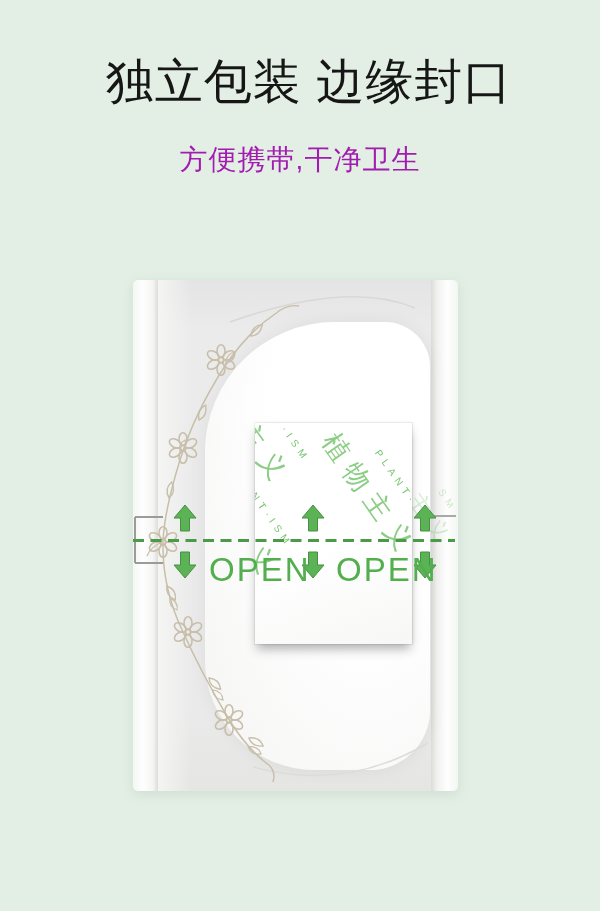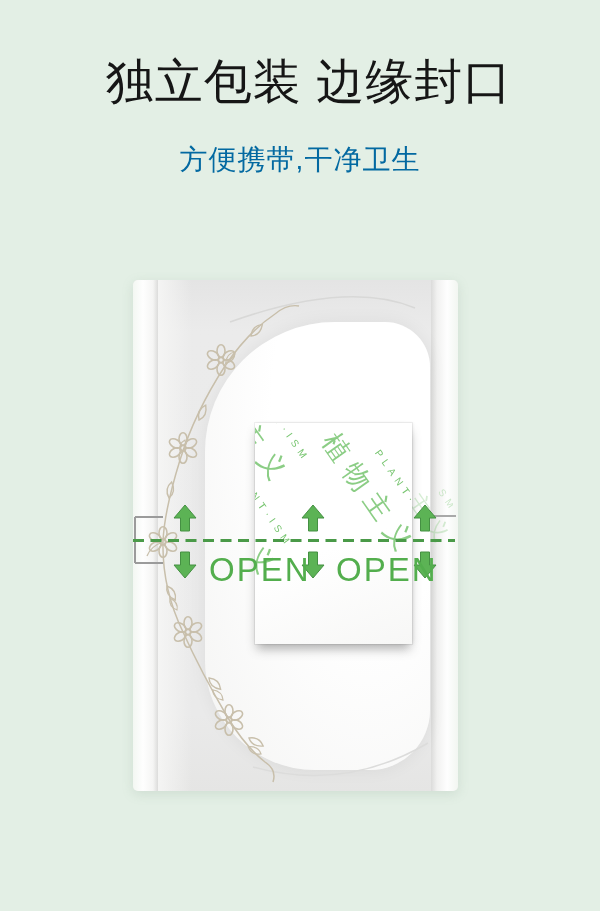--- a/index.html
+++ b/index.html
@@ -9,21 +9,21 @@
     font-family:"Liberation Sans","DejaVu Sans",sans-serif;
   }
   
   .title{
     position:absolute;top:50px;left:18px;right:0;text-align:center;
     font-size:48px;font-weight:300;color:#161616;letter-spacing:1px;
     white-space:nowrap;
   }
   .subtitle{
     position:absolute;top:140px;left:0;right:0;text-align:center;
-    font-size:28px;font-weight:300;color:#0369a1;line-height:39px;
+    font-size:28px;font-weight:300;color:#a21caf;line-height:39px;
     letter-spacing:1px;
   }
   
   .package{
     position:absolute;left:133px;top:280px;width:325px;height:511px;
     background:linear-gradient(180deg,#e4e4e4 0%,#ebebeb 10%,#eaeaea 85%,#e5e5e4 100%);
     border-radius:5px;overflow:hidden;
     box-shadow:0 3px 12px rgba(110,145,120,0.18);
   }
   .strip-left{

